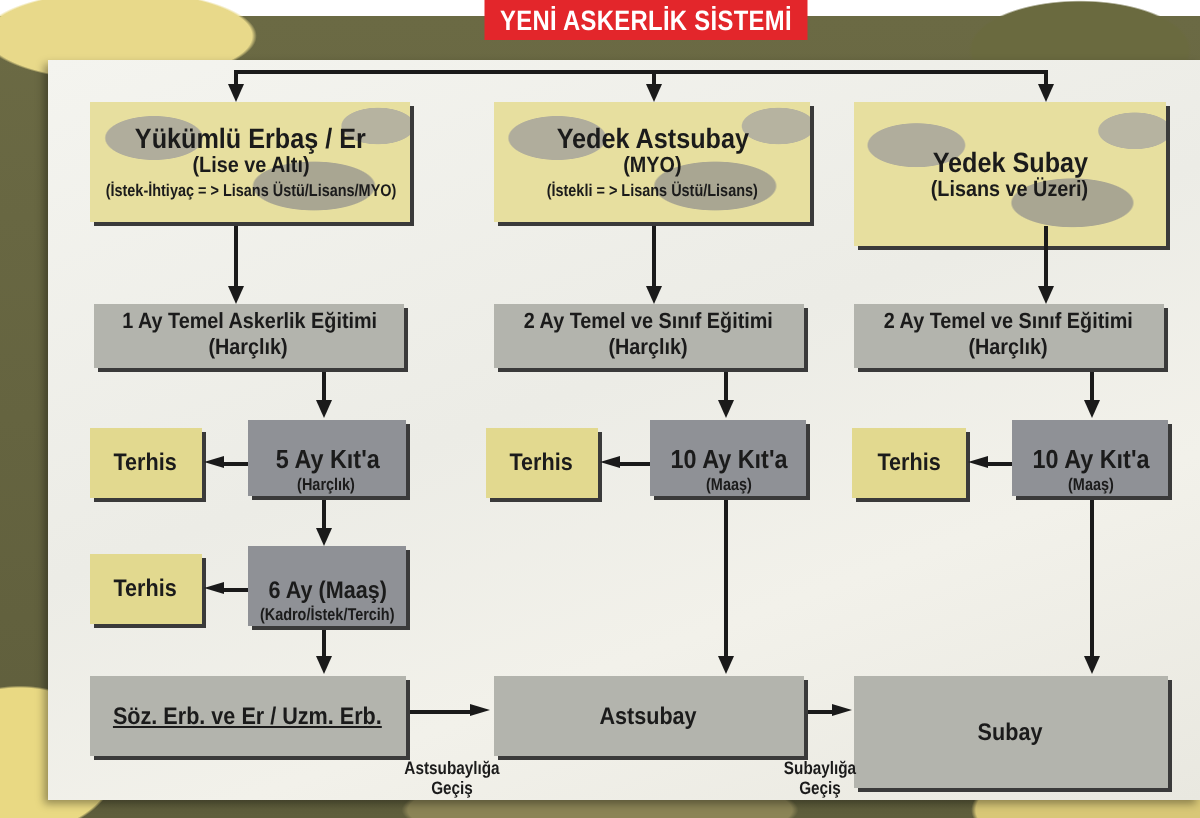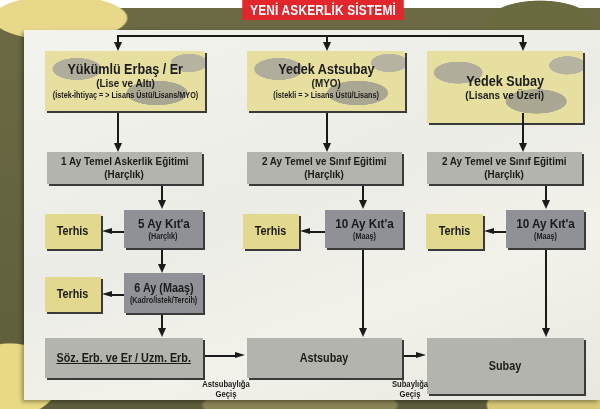--- a/index.html
+++ b/index.html
@@ -20,21 +20,21 @@
     color:#fff; font-weight:bold; font-size:14px; letter-spacing:0.2px; text-align:center; line-height:20px;
     font-family:"Liberation Sans", sans-serif; transform:scaleX(0.85); transform-origin:center; }
   .box { position:absolute; box-sizing:border-box; text-align:center; color:#1b1b1b; font-weight:bold;
     box-shadow: 2px 2px 0 #3a3a3a; display:flex; flex-direction:column; justify-content:center; align-items:center; }
   .camo { background:
       radial-gradient(ellipse 40px 18px at 20% 30%, #b0ad9c 60%, transparent 62%),
       radial-gradient(ellipse 50px 20px at 70% 70%, #a9a692 60%, transparent 62%),
       radial-gradient(ellipse 30px 15px at 90% 20%, #b6b3a0 60%, transparent 62%),
       #e7df9f; }
   .grey { background:#b3b4ad; }
-  .dgrey { background:#8f9196; }
+  .dgrey { background:#8f9196;justify-content:flex-end; }
   .yellow { background:#e2d98f; }
   .t-big { font-size:14px; line-height:16px; transform:scaleX(0.9); }
   .t-mid { font-size:11px; line-height:13px; transform:scaleX(0.9); }
   .t-small { font-size:8.5px; line-height:11px; transform:scaleX(0.85); white-space:nowrap; }
   .t-row2 { font-size:11px; line-height:13px; transform:scaleX(0.9); white-space:nowrap; }
   .line { position:absolute; background:#1a1a1a; }
   .arrow-down { position:absolute; width:0; height:0; border-left:4px solid transparent; border-right:4px solid transparent; border-top:9px solid #1a1a1a; }
   .arrow-left { position:absolute; width:0; height:0; border-top:3.5px solid transparent; border-bottom:3.5px solid transparent; border-right:10px solid #1a1a1a; }
   .arrow-right { position:absolute; width:0; height:0; border-top:3.5px solid transparent; border-bottom:3.5px solid transparent; border-left:10px solid #1a1a1a; }
   .caption { position:absolute; font-size:9px; font-weight:bold; line-height:10px; color:#1b1b1b; text-align:center; transform:scaleX(0.85); white-space:nowrap; }

